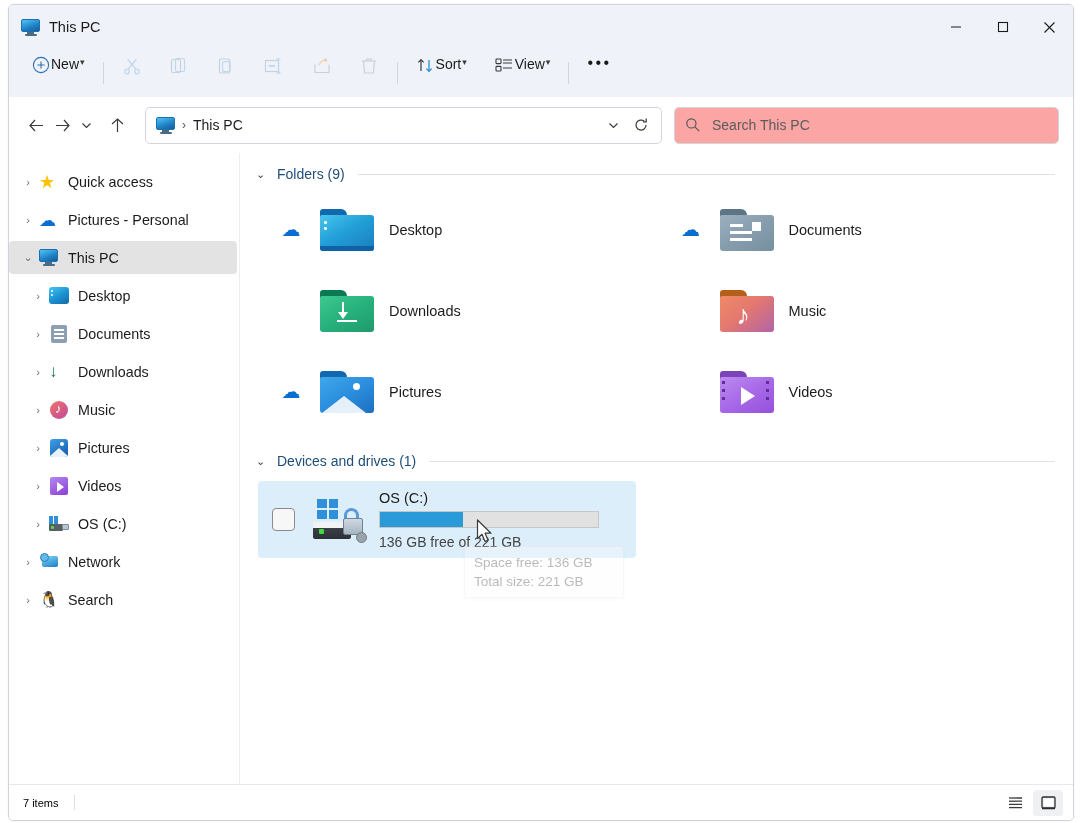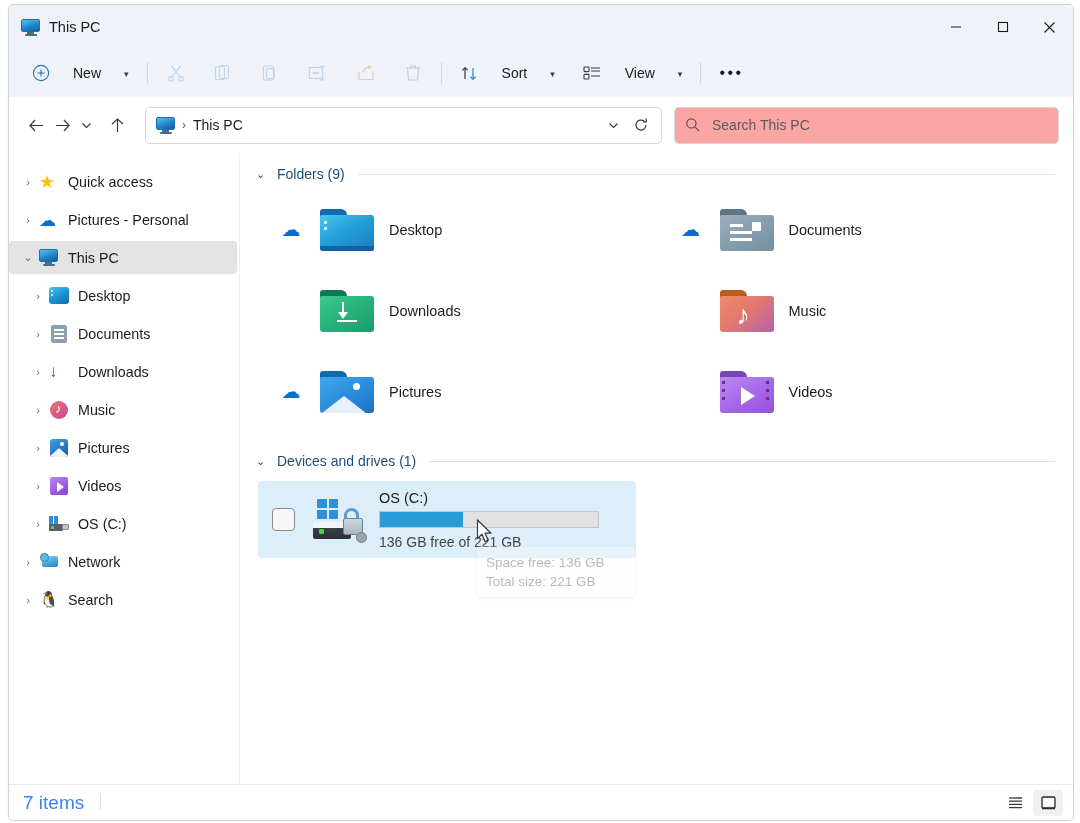--- a/index.html
+++ b/index.html
@@ -51,22 +51,22 @@
 
   
   .cmdbar {
     height: 48px; flex: 0 0 48px;
     background: #eff2f9;
     display: flex; align-items: center;
     padding: 0 14px;
     gap: 0px;
   }
   .cmd-item {
-    height: 34px; border-radius: 5px; display: flex; align-items: center;
-    padding: 0 9px; gap: 23px; color: #1b1b1b; font-size: 14px;
+    height: 34px; border-radius: 5px; display: flex; align-items: flex-start;
+    padding: 0 9px; gap: 1px; color: #1b1b1b; font-size: 14px;
     cursor: default;
   }
   .cmd-item.disabled { opacity: .42; }
   .cmd-sep { width: 1px; height: 22px; background: #d2d6df; margin: 0 9px; }
   .caret { font-size: 9px; color: #3b3b3b; transform: translateY(1px); }
   .cmd-gap { width: 9px; }
 
   
   .navbar {
     height: 56px; flex: 0 0 56px;
@@ -233,37 +233,37 @@
   .drive-icon .wheel{position:absolute;right:4px;bottom:2px;width:11px;height:11px;border-radius:50%;background:#9aa4ad;border:1.5px solid #70797f;box-sizing:border-box;}
 
   .drive-info { flex: 1 1 auto; padding-right: 8px; }
   .drive-name { font-size: 14.5px; color: #1b1b1b; margin-bottom: 5px; }
   .bar-outer { width: 220px; height: 17px; background:#e1e1e1; border:1px solid #c6c6c6; box-sizing:border-box; }
   .bar-inner { height: 100%; background: #2b9ad8; }
   .drive-sub { font-size: 14px; color: #444; margin-top: 6px; }
 
   
   .tooltip {
-    position: absolute; left: 236px; top: 393px; width: 140px;
+    position: absolute; left: 224px; top: 393px; width: 140px;
     background: #fdfdfd; border: 1px solid #e6e6e6; border-radius: 4px;
     padding: 6px 9px; opacity: .32;
     box-shadow: 0 2px 5px rgba(0,0,0,.08);
   }
   .tooltip div { font-size: 13.5px; color: #2a2a2a; line-height: 19px; white-space: nowrap; }
 
   
   .cursor { position: absolute; left: 236px; top: 366px; width: 18px; height: 26px; }
 
   
   .statusbar {
     height: 35px; flex: 0 0 35px; background: #ffffff;
     border-top: 1px solid #e6e8eb;
     display: flex; align-items: center; padding: 0 10px 0 14px;
   }
-  .status-text { font-size: 19px; color: #3b82f6; }
+  .status-text { font-size: 11px; color: #000000; }
   .status-sep { width:1px; height:15px; background:#dcdfe3; margin-left:16px; }
   .view-btns { margin-left: auto; display: flex; gap: 3px; }
   .view-btn { width: 30px; height: 26px; display:flex; align-items:center; justify-content:center; border-radius:4px; }
   .view-btn.active { background: #eef0f3; }
 </style>
 </head>
 <body>
 
 <div id="window">
 

